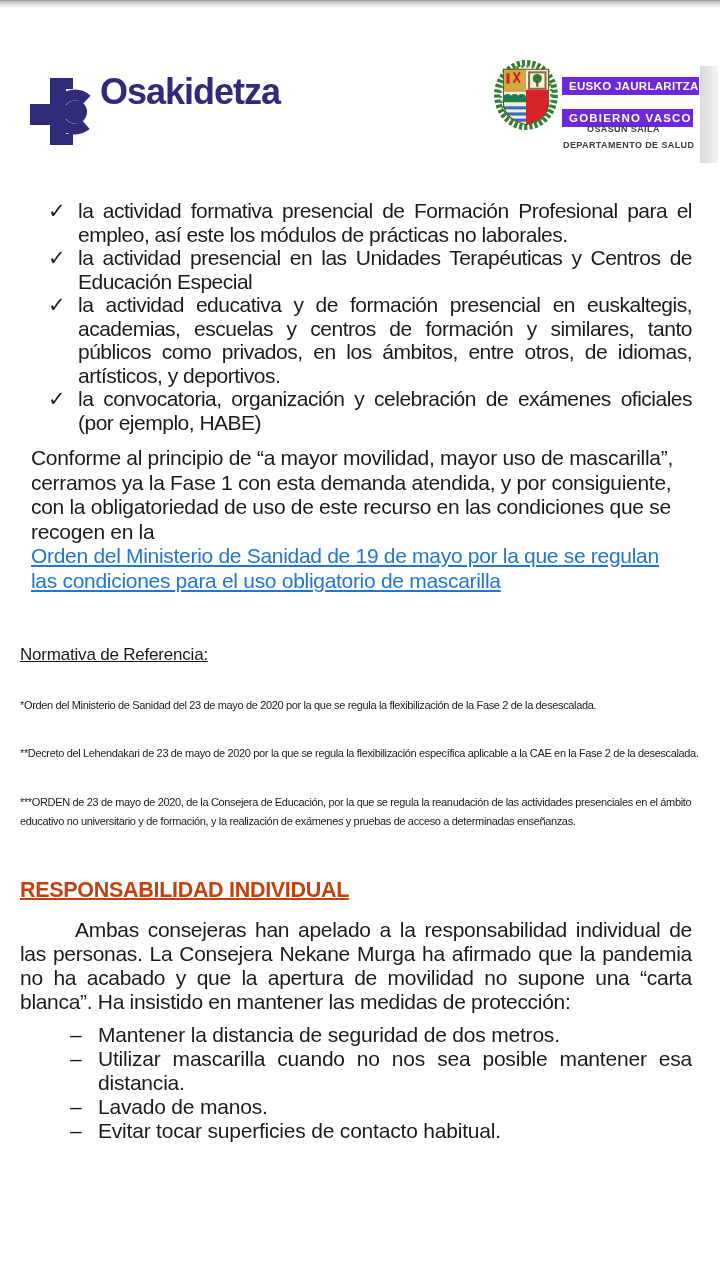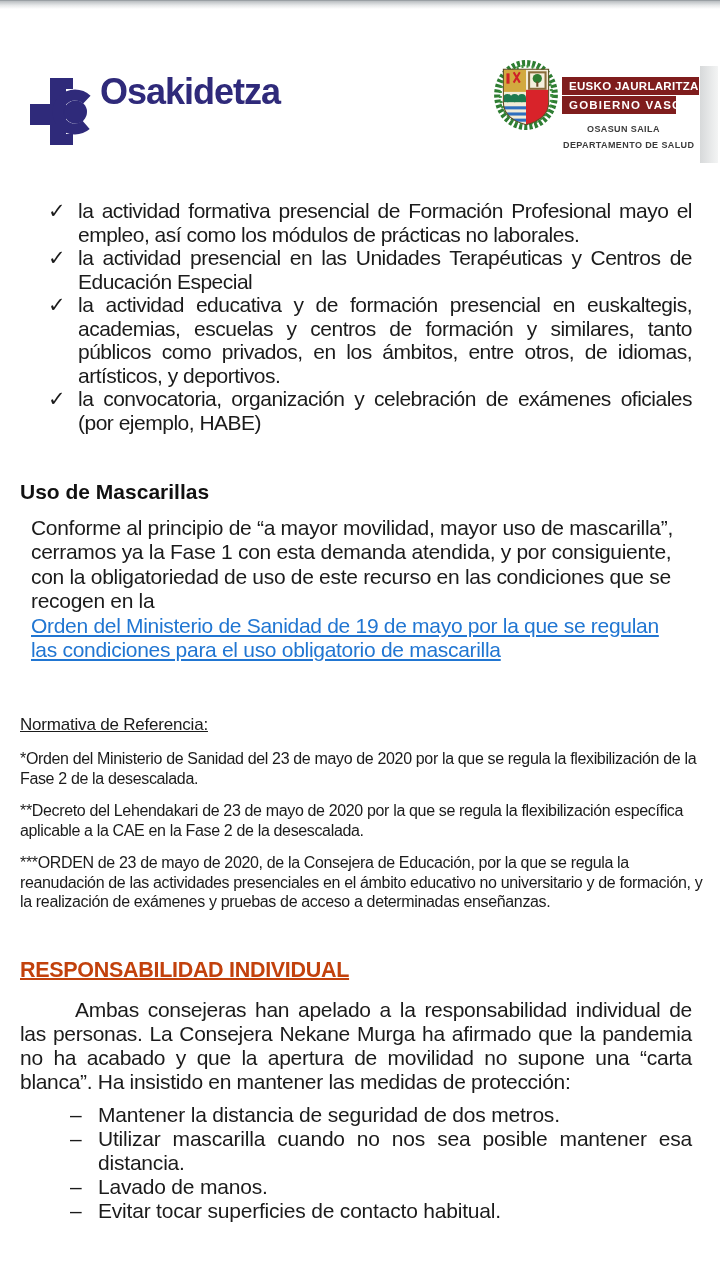--- a/index.html
+++ b/index.html
@@ -17,44 +17,44 @@
   
   .header{position:absolute;top:0;left:0;width:720px;height:198px;}
   .osk-mark{position:absolute;left:30px;top:75px;width:67px;height:73px;}
   .osk-word{
     position:absolute;left:100px;top:77px;font-size:36px;font-weight:bold;
     letter-spacing:-1px;color:#2f2a7a;line-height:30px;
   }
   .gv-shield{position:absolute;left:494px;top:60px;width:64px;height:72px;}
   .gv-bars{position:absolute;left:562px;top:77px;}
   .gv-bar{
-    background:#7f1d1d;color:#ffffff;font-weight:bold;height:18px;line-height:18px;
+    background:#6d28d9;color:#ffffff;font-weight:bold;height:18px;line-height:18px;
     font-size:11.5px;padding-left:7px;box-sizing:border-box;white-space:nowrap;
   }
   .gv-bar1{width:137px;letter-spacing:0.3px;}
-  .gv-bar2{width:114px;letter-spacing:1.2px;margin-top:1px;}
+  .gv-bar2{width:131px;letter-spacing:1.2px;margin-top:14px;}
   .gv-dept{
     position:absolute;left:563px;font-size:9px;font-weight:bold;color:#3b3b3b;
     letter-spacing:0.4px;line-height:10px;white-space:nowrap;
   }
   .gv-dept1{top:124px;margin-left:24px;}
   .gv-dept2{top:140px;}
   .edge-strip{
     position:absolute;left:700px;top:66px;width:18px;height:97px;
     background:linear-gradient(to right,#d7d9da,#f3f4f4);
   }
   
   .content{position:absolute;top:199px;left:20px;width:672px;font-size:21px;line-height:23.5px;}
   .check-item{position:relative;padding-left:58px;text-align:justify;letter-spacing:-0.5px;}
   .check-item .marker{position:absolute;left:28px;top:0;letter-spacing:0;}
   .h-masc{font-weight:bold;font-size:21px;margin:46px 0 0;color:#111111;}
   .para-masc{margin:12px 11px 0;line-height:24.5px;letter-spacing:-0.3px;}
   .doc-link{color:#2176d2;text-decoration:underline;display:block;cursor:pointer;letter-spacing:-0.3px;}
   .ref-heading{margin:50px 0 0;font-size:17px;text-decoration:underline;letter-spacing:-0.2px;}
-  .ref-item{margin:13px 0 0;font-size:16px;line-height:19.5px;letter-spacing:-0.35px;width:690px;}
+  .ref-item{margin:29px 0 0;font-size:11px;line-height:19.5px;letter-spacing:-0.35px;width:690px;}
   .h-resp{
     margin:47px 0 0;font-size:21.5px;font-weight:bold;color:#c2410c;
     text-decoration:underline;text-decoration-thickness:2px;letter-spacing:-0.3px;
   }
   .para-resp{margin:16px 0 0;text-align:justify;text-indent:55px;line-height:24px;letter-spacing:-0.3px;}
   .dash-list{margin-top:9px;}
   .dash-item{position:relative;padding-left:78px;text-align:justify;line-height:24px;letter-spacing:-0.2px;}
   .dash-item .dash{position:absolute;left:50px;top:0;letter-spacing:0;}
 </style>
 </head>
@@ -116,34 +116,33 @@
   </div>
   <div class="gv-dept gv-dept1">OSASUN SAILA</div>
   <div class="gv-dept gv-dept2">DEPARTAMENTO DE SALUD</div>
   <div class="edge-strip"></div>
 </div>
 
 <div class="content">
 
   <div class="check-list">
     <div class="check-item">
-      <span class="marker">✓</span><span>la actividad formativa presencial de Formación Profesional mayo el empleo, así como los módulos de prácticas no laborales.</span>
+      <span class="marker">✓</span><span>la actividad formativa presencial de Formación Profesional para el empleo, así este los módulos de prácticas no laborales.</span>
     </div>
     <div class="check-item">
       <span class="marker">✓</span><span>la actividad presencial en las Unidades Terapéuticas y Centros de Educación Especial</span>
     </div>
     <div class="check-item">
       <span class="marker">✓</span><span>la actividad educativa y de formación presencial en euskaltegis, academias, escuelas y centros de formación y similares, tanto públicos como privados, en los ámbitos, entre otros, de idiomas, artísticos, y deportivos.</span>
     </div>
     <div class="check-item">
       <span class="marker">✓</span><span>la convocatoria, organización y celebración de exámenes oficiales (por ejemplo, HABE)</span>
     </div>
   </div>
 
-  <div class="h-masc">Uso de Mascarillas</div>
 
   <div class="para-masc">
     <span>Conforme al principio de “a mayor movilidad, mayor uso de mascarilla”, cerramos ya la Fase 1 con esta demanda atendida, y por consiguiente, con la obligatoriedad de uso de este recurso en las condiciones que se recogen en la</span>
     <a class="doc-link">Orden del Ministerio de Sanidad de 19 de mayo por la que se regulan las condiciones para el uso obligatorio de mascarilla</a>
   </div>
 
   <div class="ref-heading">Normativa de Referencia:</div>
   <div class="ref-item">*Orden del Ministerio de Sanidad del 23 de mayo de 2020 por la que se regula la flexibilización de la Fase 2 de la desescalada.</div>
   <div class="ref-item">**Decreto del Lehendakari de 23 de mayo de 2020 por la que se regula la flexibilización específica aplicable a la CAE en la Fase 2 de la desescalada.</div>
   <div class="ref-item">***ORDEN de 23 de mayo de 2020, de la Consejera de Educación, por la que se regula la reanudación de las actividades presenciales en el ámbito educativo no universitario y de formación, y la realización de exámenes y pruebas de acceso a determinadas enseñanzas.</div>

